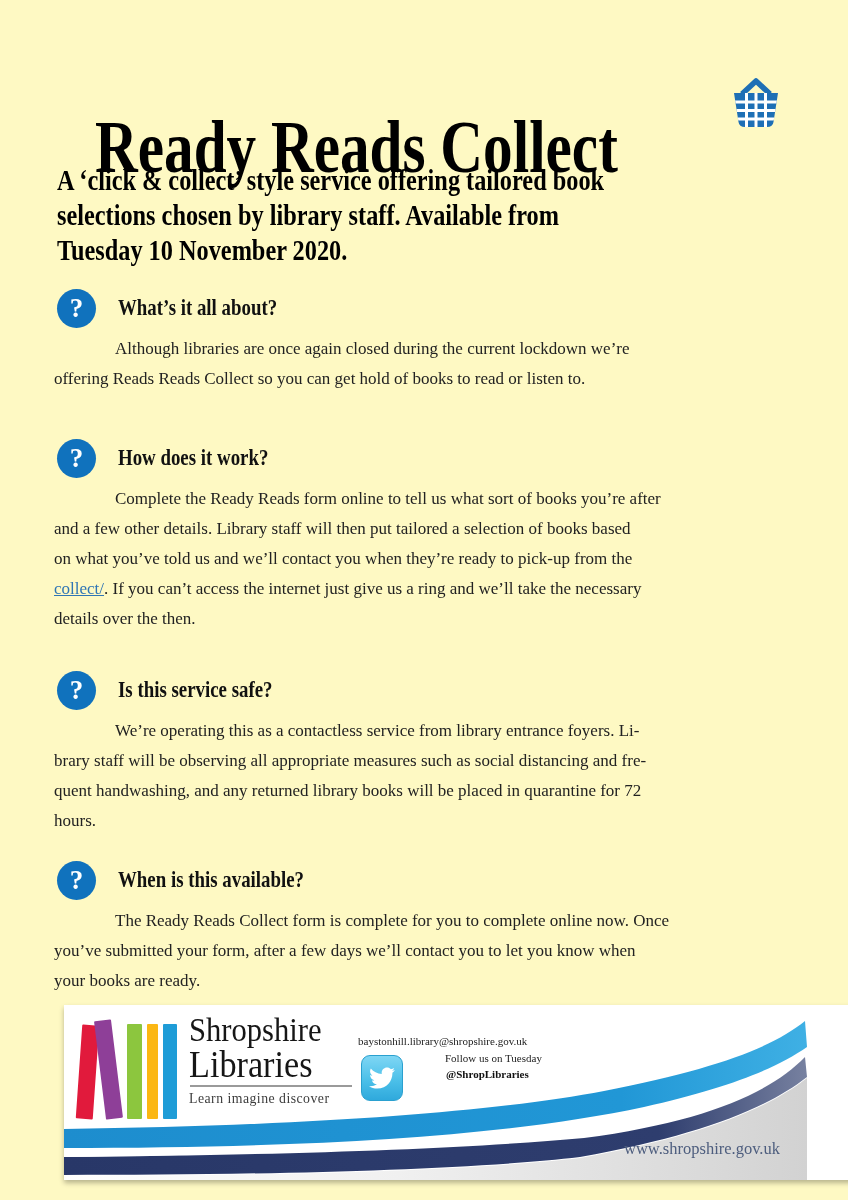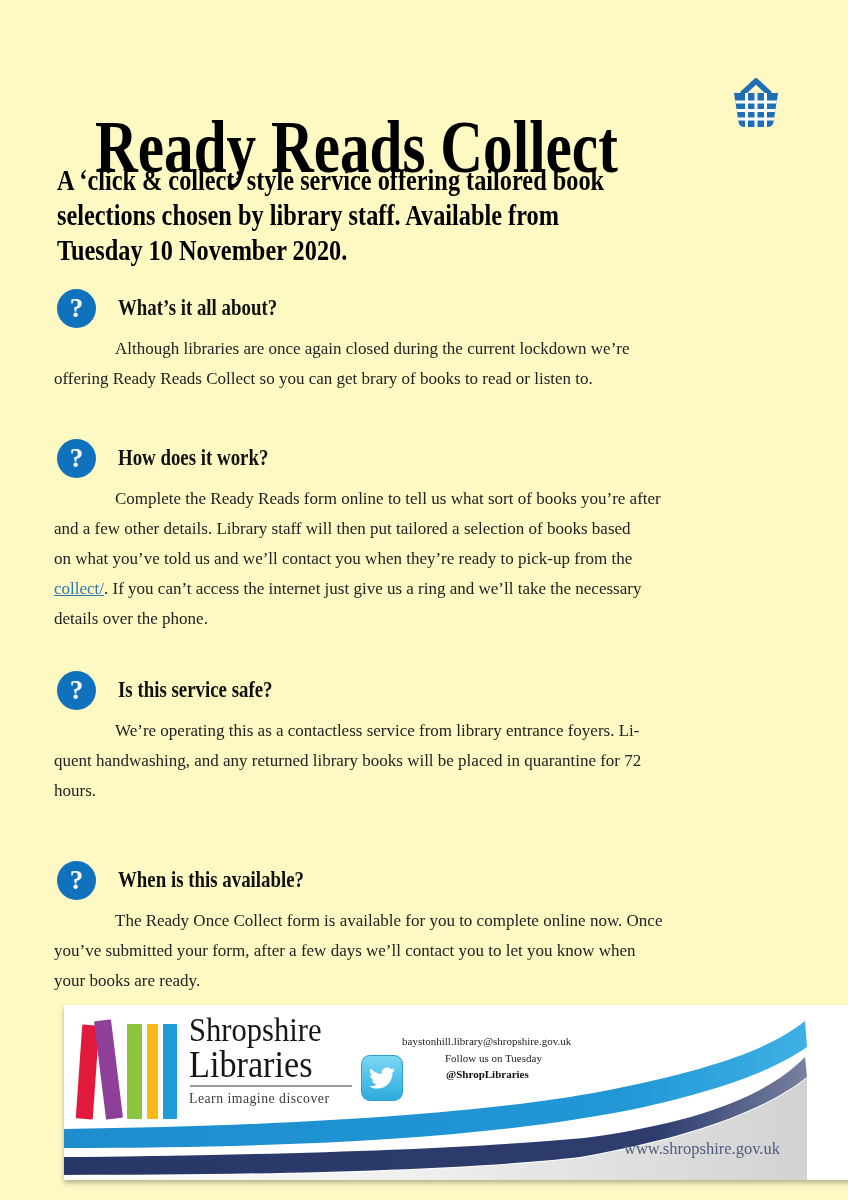--- a/index.html
+++ b/index.html
@@ -49,21 +49,21 @@
 
   .logo-text{position:absolute;left:125px;top:8px;color:#161616;}
   .logo-l1{font-size:34px;line-height:33px;white-space:nowrap;display:inline-block;
            transform:scaleX(.9);transform-origin:left top;}
   .logo-l2{font-size:38px;line-height:36px;white-space:nowrap;display:inline-block;
            transform:scaleX(.9);transform-origin:left top;}
   .logo-rule{width:162px;height:2px;background:#9a9a9a;margin:3px 0 2px 1px;}
   .logo-tag{font-size:14.5px;color:#3c3c3c;white-space:nowrap;display:inline-block;
             transform:scaleX(.95);transform-origin:left top;letter-spacing:.5px;}
 
-  .contact-email{position:absolute;left:294px;top:30px;font-size:11px;color:#222;white-space:nowrap;margin-left:44px;}
+  .contact-email{position:absolute;left:294px;top:30px;font-size:11px;color:#222;white-space:nowrap;}
   .tw-icon{position:absolute;left:297px;top:50px;width:40px;height:44px;border-radius:9px;
            background:linear-gradient(180deg,#7fd6f4 0%,#4cc0e9 55%,#2fa9dc 100%);
            border:1px solid #2aa0cf;display:flex;align-items:center;justify-content:center;}
   .contact-follow{position:absolute;left:381px;top:47px;font-size:11px;color:#222;white-space:nowrap;}
   .contact-handle{position:absolute;left:382px;top:63px;font-size:11px;font-weight:700;color:#111;white-space:nowrap;}
 
   .site-url{position:absolute;left:560px;top:134px;font-size:16.5px;color:#4d5d7e;white-space:nowrap;}
 </style>
 </head>
 <body>
@@ -97,57 +97,58 @@
     <div class="iline"><span>Tuesday 10 November 2020.</span></div>
   </div>
 
   <section class="sec" id="sec-what">
     <div class="sec-head">
       <span class="q-icon">?</span>
       <span class="sec-title">What’s it all about?</span>
     </div>
     <div class="sec-body">
       <div class="bline indent">Although libraries are once again closed during the current lockdown we’re</div>
-      <div class="bline">offering Ready Reads Collect so you can get brary of books to read or listen to.</div>
+      <div class="bline">offering Reads Reads Collect so you can get hold of books to read or listen to.</div>
     </div>
   </section>
 
   <section class="sec" id="sec-how">
     <div class="sec-head">
       <span class="q-icon">?</span>
       <span class="sec-title">How does it work?</span>
     </div>
     <div class="sec-body">
       <div class="bline indent">Complete the Ready Reads form online to tell us what sort of books you’re after</div>
       <div class="bline">and a few other details. Library staff will then put tailored a selection of books based</div>
       <div class="bline">on what you’ve told us and we’ll contact you when they’re ready to pick-up from the</div>
       <div class="bline"><a class="doc-link">collect/</a><span>. If you can’t access the internet just give us a ring and we’ll take the necessary</span></div>
-      <div class="bline">details over the phone.</div>
+      <div class="bline">details over the then.</div>
     </div>
   </section>
 
   <section class="sec" id="sec-safe">
     <div class="sec-head">
       <span class="q-icon">?</span>
       <span class="sec-title">Is this service safe?</span>
     </div>
     <div class="sec-body">
       <div class="bline indent">We’re operating this as a contactless service from library entrance foyers. Li-</div>
+      <div class="bline">brary staff will be observing all appropriate measures such as social distancing and fre-</div>
       <div class="bline">quent handwashing, and any returned library books will be placed in quarantine for 72</div>
       <div class="bline">hours.</div>
     </div>
   </section>
 
   <section class="sec" id="sec-when">
     <div class="sec-head">
       <span class="q-icon">?</span>
       <span class="sec-title">When is this available?</span>
     </div>
     <div class="sec-body">
-      <div class="bline indent">The Ready Once Collect form is available for you to complete online now. Once</div>
+      <div class="bline indent">The Ready Reads Collect form is complete for you to complete online now. Once</div>
       <div class="bline">you’ve submitted your form, after a few days we’ll contact you to let you know when</div>
       <div class="bline">your books are ready.</div>
     </div>
   </section>
 
   <div class="footer">
     <svg class="swoosh" viewBox="0 0 743 175" preserveAspectRatio="none">
       <defs>
         <linearGradient id="greyGrad" x1="0" y1="0" x2="1" y2="0">
           <stop offset="0" stop-color="#ffffff"></stop>

